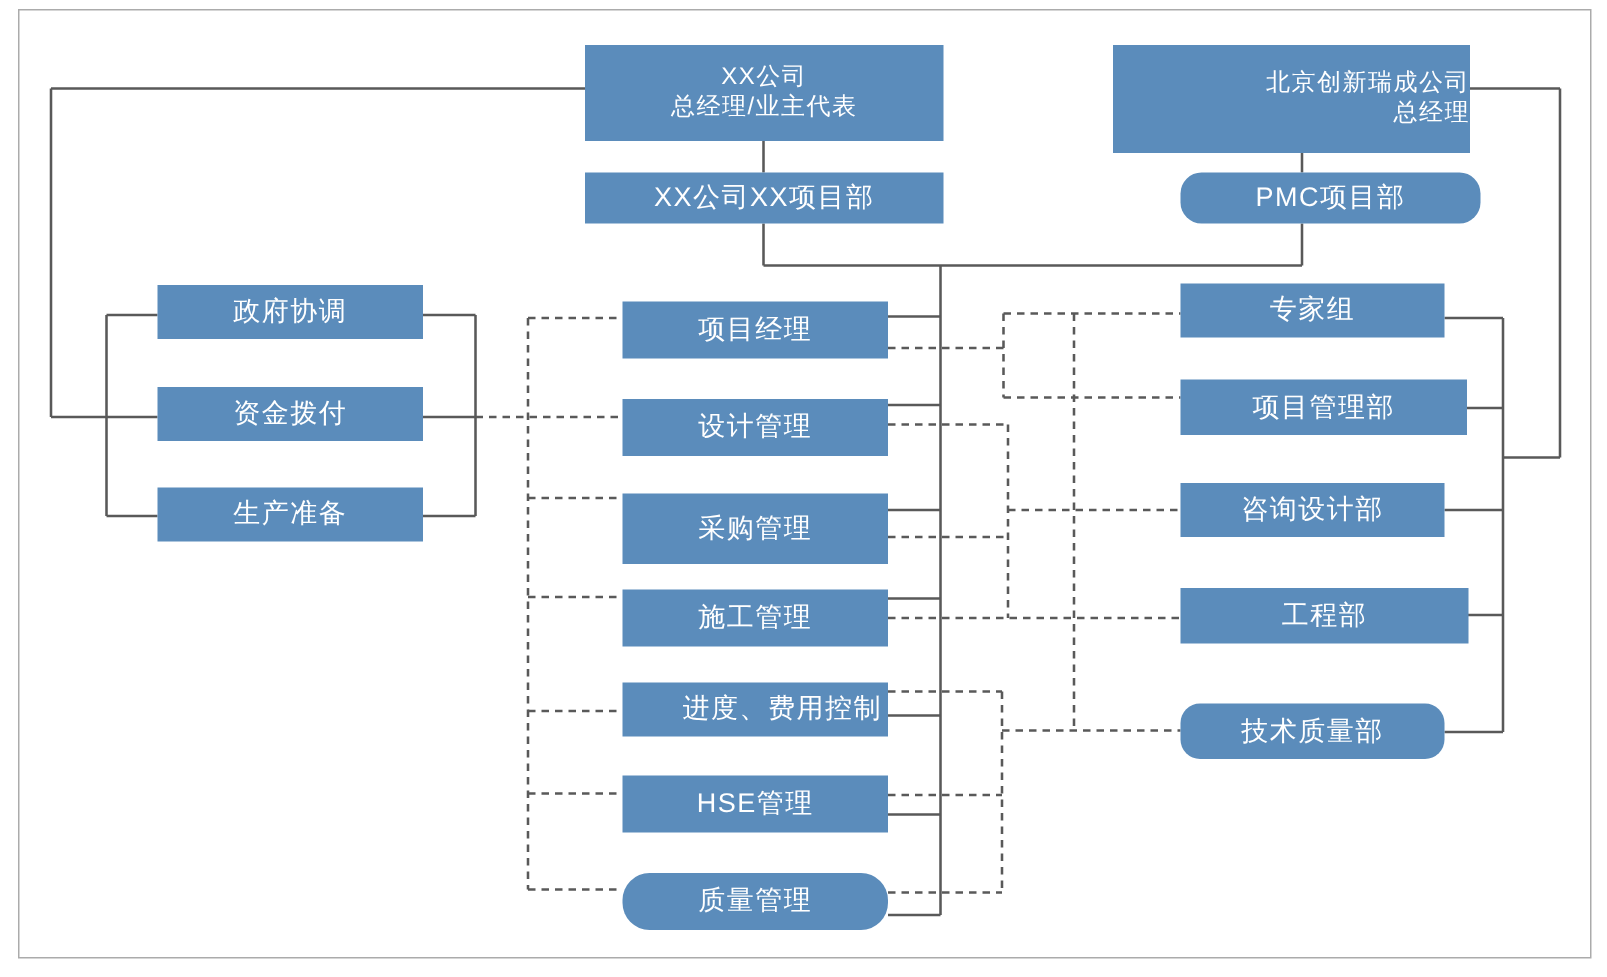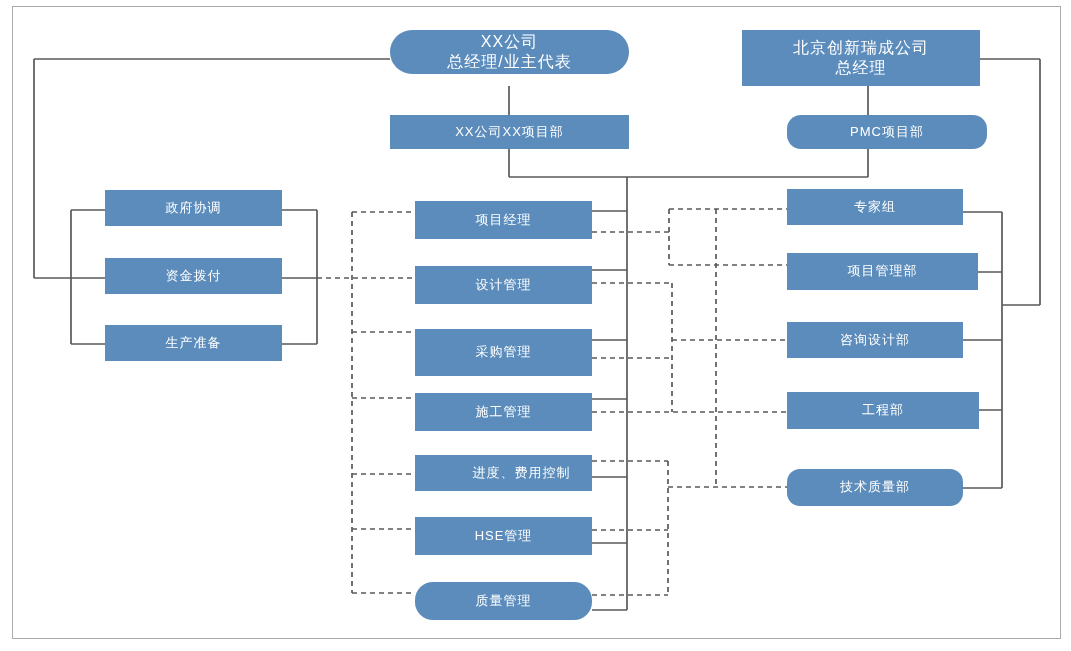--- a/index.html
+++ b/index.html
@@ -42,21 +42,21 @@
   }
   .org-box {
     position: absolute;
     background: var(--box-fill, #5b8cbb);
     color: var(--box-text, #ffffff);
     display: flex;
     flex-direction: column;
     align-items: center;
     justify-content: center;
     text-align: center;
-    font-size: 13px;
+    font-size: 18px;
     letter-spacing: 1px;
     line-height: 1.28;
     box-sizing: border-box;
     white-space: nowrap;
   }
   .org-box.two-line {
     font-size: 16px;
   }
 </style>
 </head>
@@ -115,28 +115,28 @@
       <line x1="669" y1="209" x2="669" y2="265" class="dashed-line"></line>
       <line x1="669" y1="209" x2="787" y2="209" class="dashed-line"></line>
       <line x1="669" y1="265" x2="787" y2="265" class="dashed-line"></line>
       <line x1="672" y1="283" x2="672" y2="412" class="dashed-line"></line>
       <line x1="672" y1="340" x2="787" y2="340" class="dashed-line"></line>
       <line x1="668" y1="461" x2="668" y2="595" class="dashed-line"></line>
       <line x1="668" y1="487" x2="787" y2="487" class="dashed-line"></line>
       <line x1="716" y1="209" x2="716" y2="487" class="dashed-line"></line>
     </svg>
   <div id="boxes">
-      <div class="org-box two-line" style="left: 390px; top: 30px; width: 239px; height: 44px; border-radius: 22px;">
+      <div class="org-box two-line" style="left: 390px; top: 30px; width: 239px; height: 64px;">
         <span>XX公司</span>
         <span>总经理/业主代表</span>
       </div>
       <div class="org-box" style="left: 390px; top: 115px; width: 239px; height: 34px;">
         <span>XX公司XX项目部</span>
       </div>
-      <div class="org-box two-line" style="left: 742px; top: 30px; width: 238px; height: 56px;">
+      <div class="org-box two-line" style="left: 742px; top: 30px; width: 238px; height: 72px; align-items: flex-end;">
         <span>北京创新瑞成公司</span>
         <span>总经理</span>
       </div>
       <div class="org-box" style="left: 787px; top: 115px; width: 200px; height: 34px; border-radius: 14px;">
         <span>PMC项目部</span>
       </div>
       <div class="org-box" style="left: 105px; top: 190px; width: 177px; height: 36px;">
         <span>政府协调</span>
       </div>
       <div class="org-box" style="left: 105px; top: 258px; width: 177px; height: 36px;">

